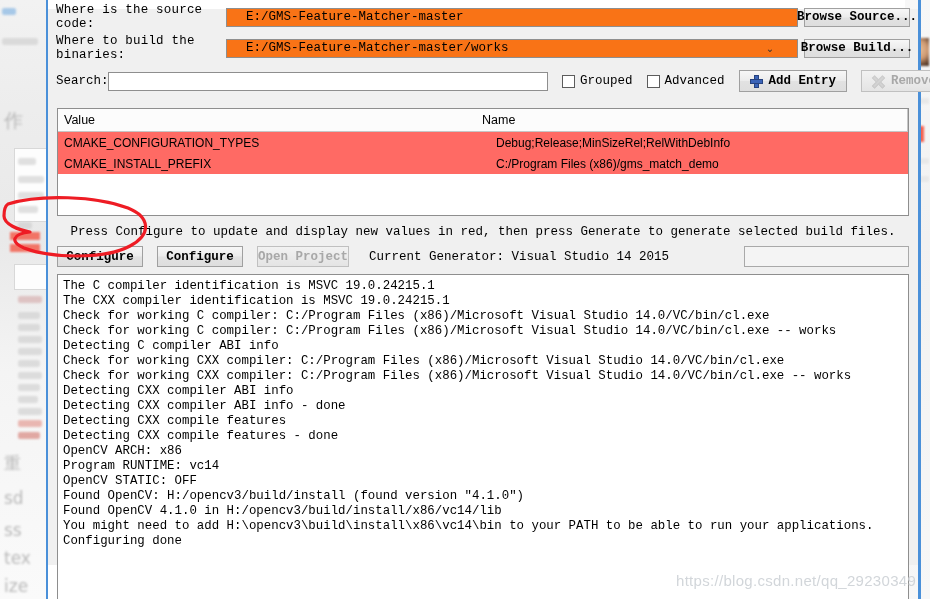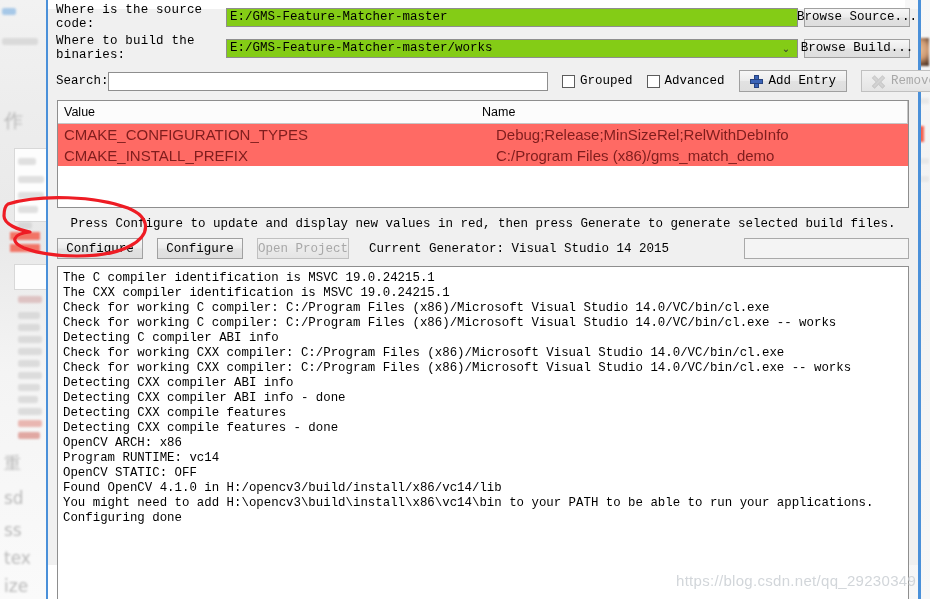--- a/index.html
+++ b/index.html
@@ -68,42 +68,42 @@
   
   .form-area{padding:0 0 0 0;}
   .form-row{display:flex;align-items:center;height:22px;margin:0 8px 0 8px;}
   .form-row.r1{margin-top:-3px;}
   .form-row.r2{margin-top:9px;}
   .form-label{
     width:170px;flex:0 0 170px;font-size:12.5px;
     font-family:"Liberation Mono", monospace;letter-spacing:.2px;
   }
   .path-box{
-    flex:1 1 auto;height:19px;background:#84cc16;border:1px solid #8e8e8e;
-    display:flex;align-items:center;padding:0 3px;box-sizing:border-box;
+    flex:1 1 auto;height:19px;background:#f97316;border:1px solid #8e8e8e;
+    display:flex;align-items:center;padding:0 19px;box-sizing:border-box;
     font-size:12.5px;font-family:"Liberation Mono", monospace;
   }
   .path-box .val{flex:1 1 auto;white-space:nowrap;overflow:hidden;}
   .combo-arrow{
     width:16px;flex:0 0 16px;text-align:center;color:#333;font-size:10px;
     font-family:"DejaVu Sans",sans-serif;
   }
   .btn{
     background:linear-gradient(180deg,#f7f7f7 0%,#ececec 48%,#e2e2e2 52%,#dedede 100%);
     border:1px solid #a0a0a0;height:19px;box-sizing:border-box;
     font-family:"Liberation Mono", monospace;font-size:12.5px;color:#000;
     display:inline-flex;align-items:center;justify-content:center;
-    padding:0 6px;cursor:default;white-space:nowrap;
+    padding:0 6px;cursor:default;white-space:nowrap;font-weight:bold;
   }
   .btn.browse{width:106px;flex:0 0 106px;margin-left:6px;}
   .btn.disabled{color:#a8a8a8;border-color:#c0c0c0;
     background:linear-gradient(180deg,#f2f2f2,#e4e4e4);}
 
   
-  .search-row{display:flex;align-items:center;height:22px;margin:11px 8px 8px 8px;}
+  .search-row{display:flex;align-items:center;height:22px;margin:11px 8px 16px 8px;}
   .search-label{width:52px;flex:0 0 52px;font-size:12.5px;}
   .search-input{
     flex:0 0 440px;height:19px;background:#fff;border:1px solid #8e8e8e;
     box-sizing:border-box;padding:0 3px;font-size:12.5px;
     font-family:"Liberation Mono",monospace;
   }
   .chk-wrap{display:flex;align-items:center;margin-left:14px;font-size:12.5px;}
   .chk{
     width:13px;height:13px;border:1px solid #5c5c5c;background:#fff;
     display:inline-block;margin-right:5px;box-sizing:border-box;
@@ -136,22 +136,22 @@
   }
   .thead{display:flex;height:22px;background:#fcfcfc;border-bottom:1px solid #c6c6c6;}
   .th{
     font-size:12.5px;display:flex;align-items:center;padding-left:6px;
     box-sizing:border-box;color:#000;
   }
   .th.name{width:432px;flex:0 0 432px;border-right:1px solid #c6c6c6;}
   .th.value{flex:1 1 auto;}
   .trow{display:flex;height:21px;background:#ff6a64;}
   .td{
-    font-size:15px;display:flex;align-items:center;padding-left:6px;
-    box-sizing:border-box;color:#7f1d1d;white-space:nowrap;overflow:hidden;
+    font-size:12px;display:flex;align-items:center;padding-left:6px;
+    box-sizing:border-box;color:#000000;white-space:nowrap;overflow:hidden;
   }
   .td.name{width:432px;flex:0 0 432px;}
   .td.value{flex:1 1 auto;}
 
   
   .hint{
     text-align:center;font-size:12.5px;margin-top:9px;
     font-family:"Liberation Mono",monospace;
   }
   .actionbar{display:flex;align-items:center;margin:7px 9px 0 9px;}
@@ -311,20 +311,21 @@
     <div class="line">Detecting C compiler ABI info</div>
     <div class="line">Check for working CXX compiler: C:/Program Files (x86)/Microsoft Visual Studio 14.0/VC/bin/cl.exe</div>
     <div class="line">Check for working CXX compiler: C:/Program Files (x86)/Microsoft Visual Studio 14.0/VC/bin/cl.exe -- works</div>
     <div class="line">Detecting CXX compiler ABI info</div>
     <div class="line">Detecting CXX compiler ABI info - done</div>
     <div class="line">Detecting CXX compile features</div>
     <div class="line">Detecting CXX compile features - done</div>
     <div class="line">OpenCV ARCH: x86</div>
     <div class="line">Program RUNTIME: vc14</div>
     <div class="line">OpenCV STATIC: OFF</div>
+    <div class="line">Found OpenCV: H:/opencv3/build/install (found version "4.1.0")</div>
     <div class="line">Found OpenCV 4.1.0 in H:/opencv3/build/install/x86/vc14/lib</div>
     <div class="line">You might need to add H:\opencv3\build\install\x86\vc14\bin to your PATH to be able to run your applications.</div>
     <div class="line">Configuring done</div>
   </div>
 </div>
 
 <svg id="annotation" viewBox="0 0 170 72" xmlns="http://www.w3.org/2000/svg">
   <path d="M 8 14 C 40 4, 96 6, 128 18 C 150 27, 152 44, 130 56 C 104 70, 50 68, 24 58 C 10 52, 12 44, 30 42 C 18 40, 4 34, 4 26 C 4 20, 5 16, 8 14 Z" fill="none" stroke="#ee1c24" stroke-width="3.2" stroke-linecap="round" stroke-linejoin="round"></path>
 </svg>
 

